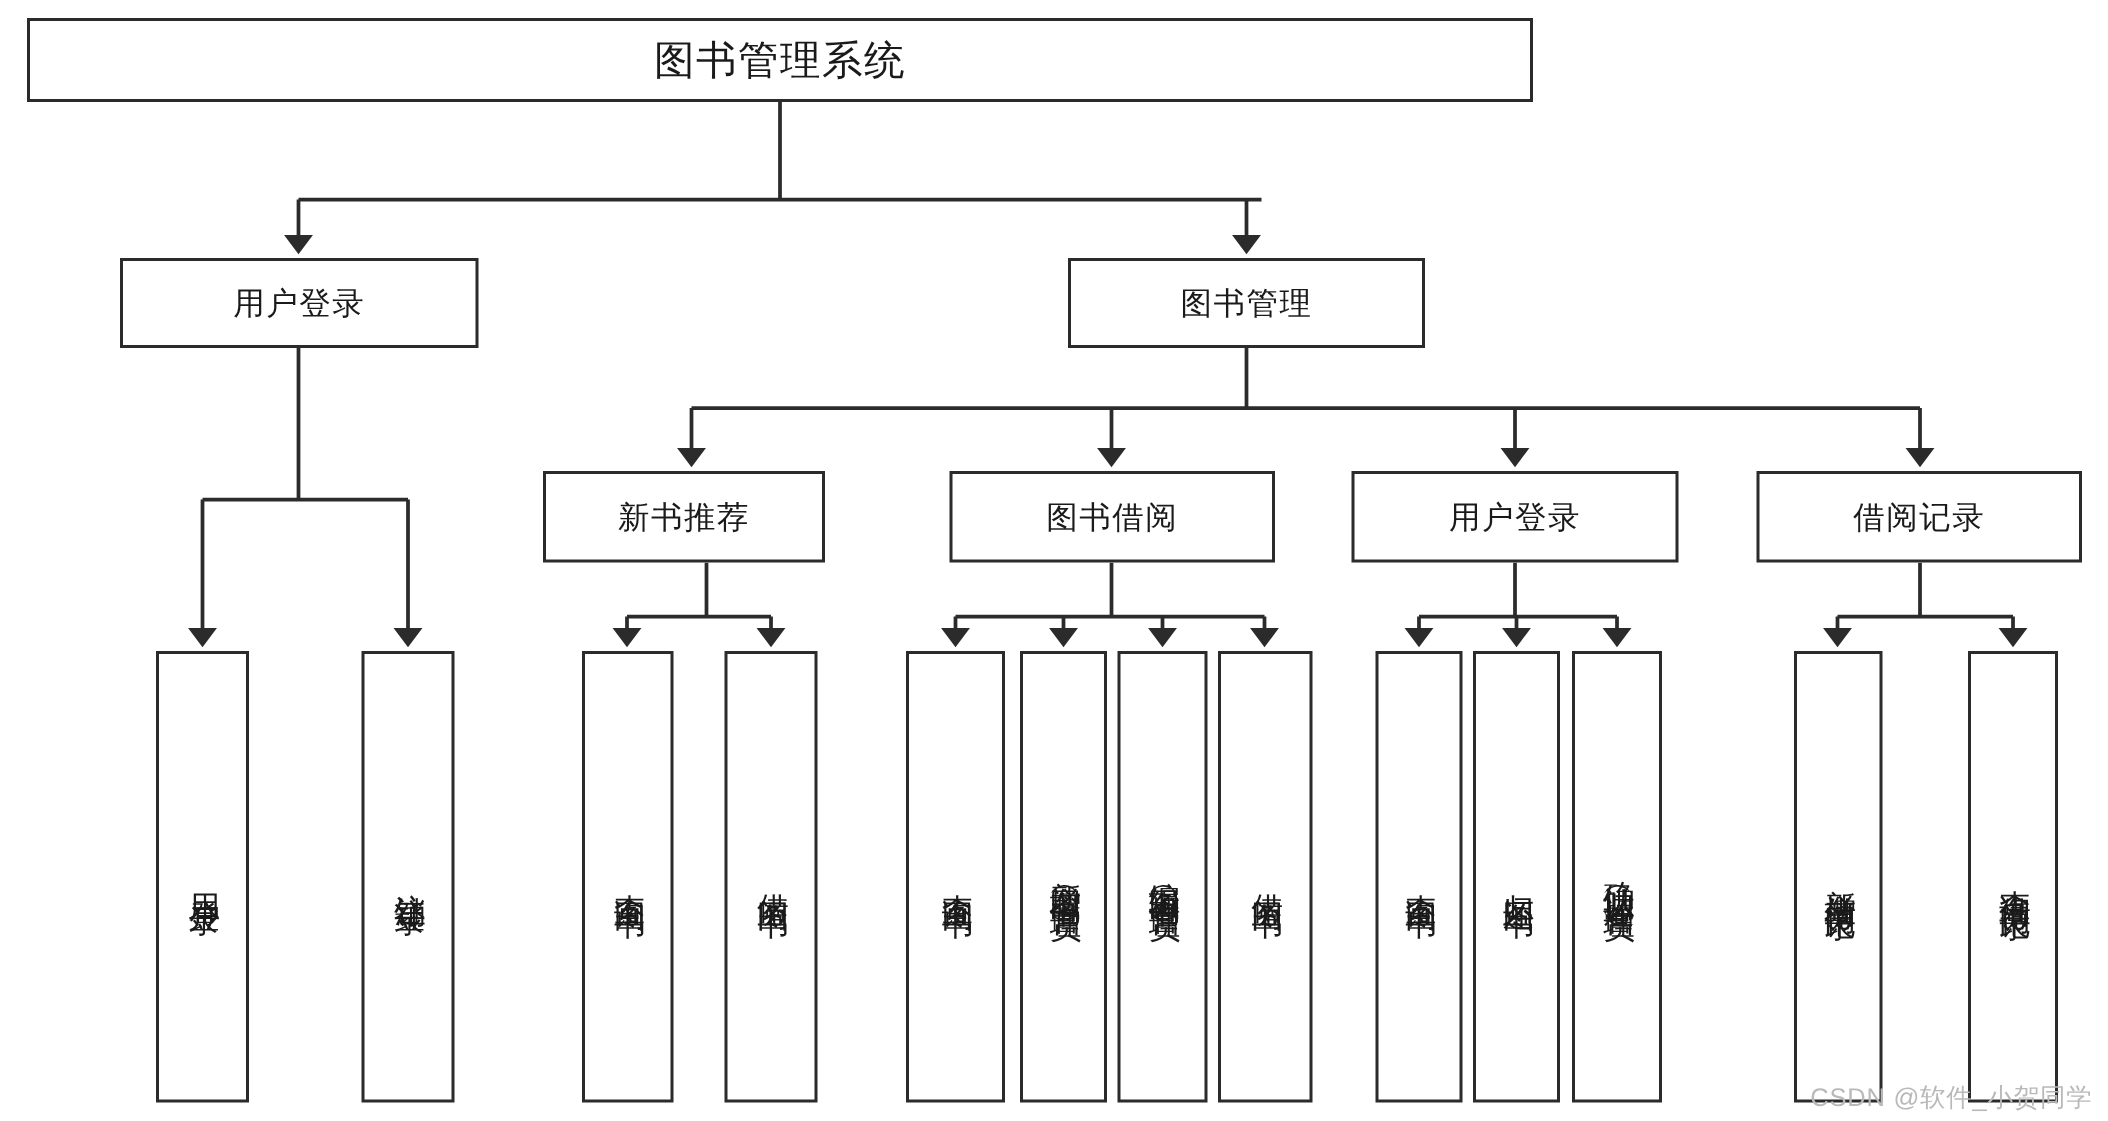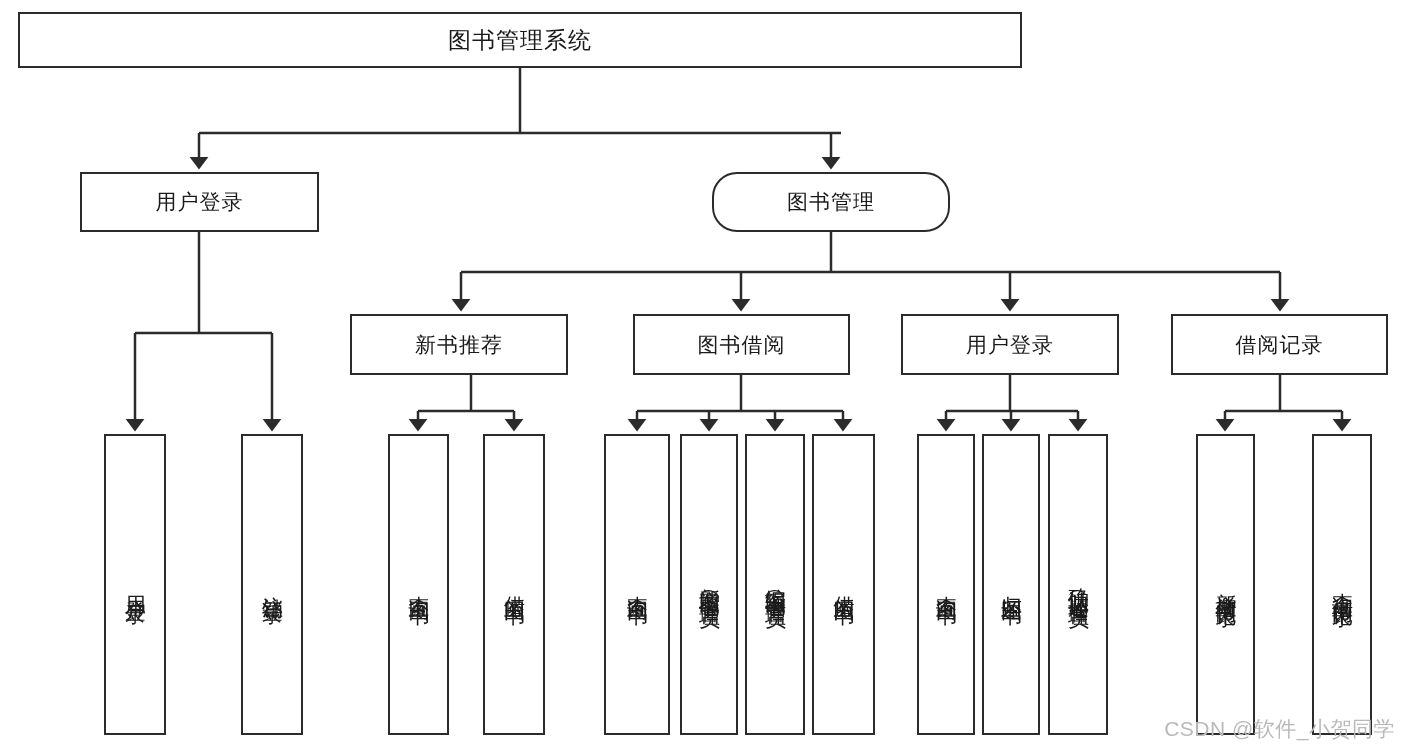--- a/index.html
+++ b/index.html
@@ -29,21 +29,21 @@
     position: absolute;
     box-sizing: border-box;
     border: 2.5px solid #2b2b2b;
     background: #ffffff;
     display: flex;
     align-items: center;
     justify-content: center;
     color: #1a1a1a;
   }
   .node.root {
-    font-size: 23px;
+    font-size: 27px;
     letter-spacing: 1px;
   }
   .node.level2 {
     font-size: 21px;
     letter-spacing: 1px;
   }
   .node.leaf {
     font-size: 21px;
     align-items: center;
     justify-content: center;
@@ -57,21 +57,21 @@
     white-space: nowrap;
     text-align: center;
   }
   .htext {
     white-space: nowrap;
   }
   #watermark {
     position: absolute;
     right: 10px;
     bottom: 4px;
-    font-size: 21px;
+    font-size: 17px;
     color: #b9b9b9;
     letter-spacing: 0.5px;
     white-space: nowrap;
   }
 </style>
 </head>
 <body>
 
 <div id="canvas">
 
@@ -125,25 +125,25 @@
     </g>
   </svg>
 
   <div class="node root" style="left:18px; top:12px; width:1004px; height:56px;">
     <span class="htext">图书管理系统</span>
   </div>
 
   <div class="node level2" style="left:80px; top:172px; width:239px; height:60px;">
     <span class="htext">用户登录</span>
   </div>
-  <div class="node level2" style="left:712px; top:172px; width:238px; height:60px;border-radius:25px;">
+  <div class="node level2" style="left:712px; top:172px; width:238px; height:60px;">
     <span class="htext">图书管理</span>
   </div>
 
-  <div class="node level2" style="left:350px; top:314px; width:218px; height:61px;">
+  <div class="node level2" style="left:362px; top:314px; width:188px; height:61px;">
     <span class="htext">新书推荐</span>
   </div>
   <div class="node level2" style="left:633px; top:314px; width:217px; height:61px;">
     <span class="htext">图书借阅</span>
   </div>
   <div class="node level2" style="left:901px; top:314px; width:218px; height:61px;">
     <span class="htext">用户登录</span>
   </div>
   <div class="node level2" style="left:1171px; top:314px; width:217px; height:61px;text-align:right;">
     <span class="htext">借阅记录</span>

